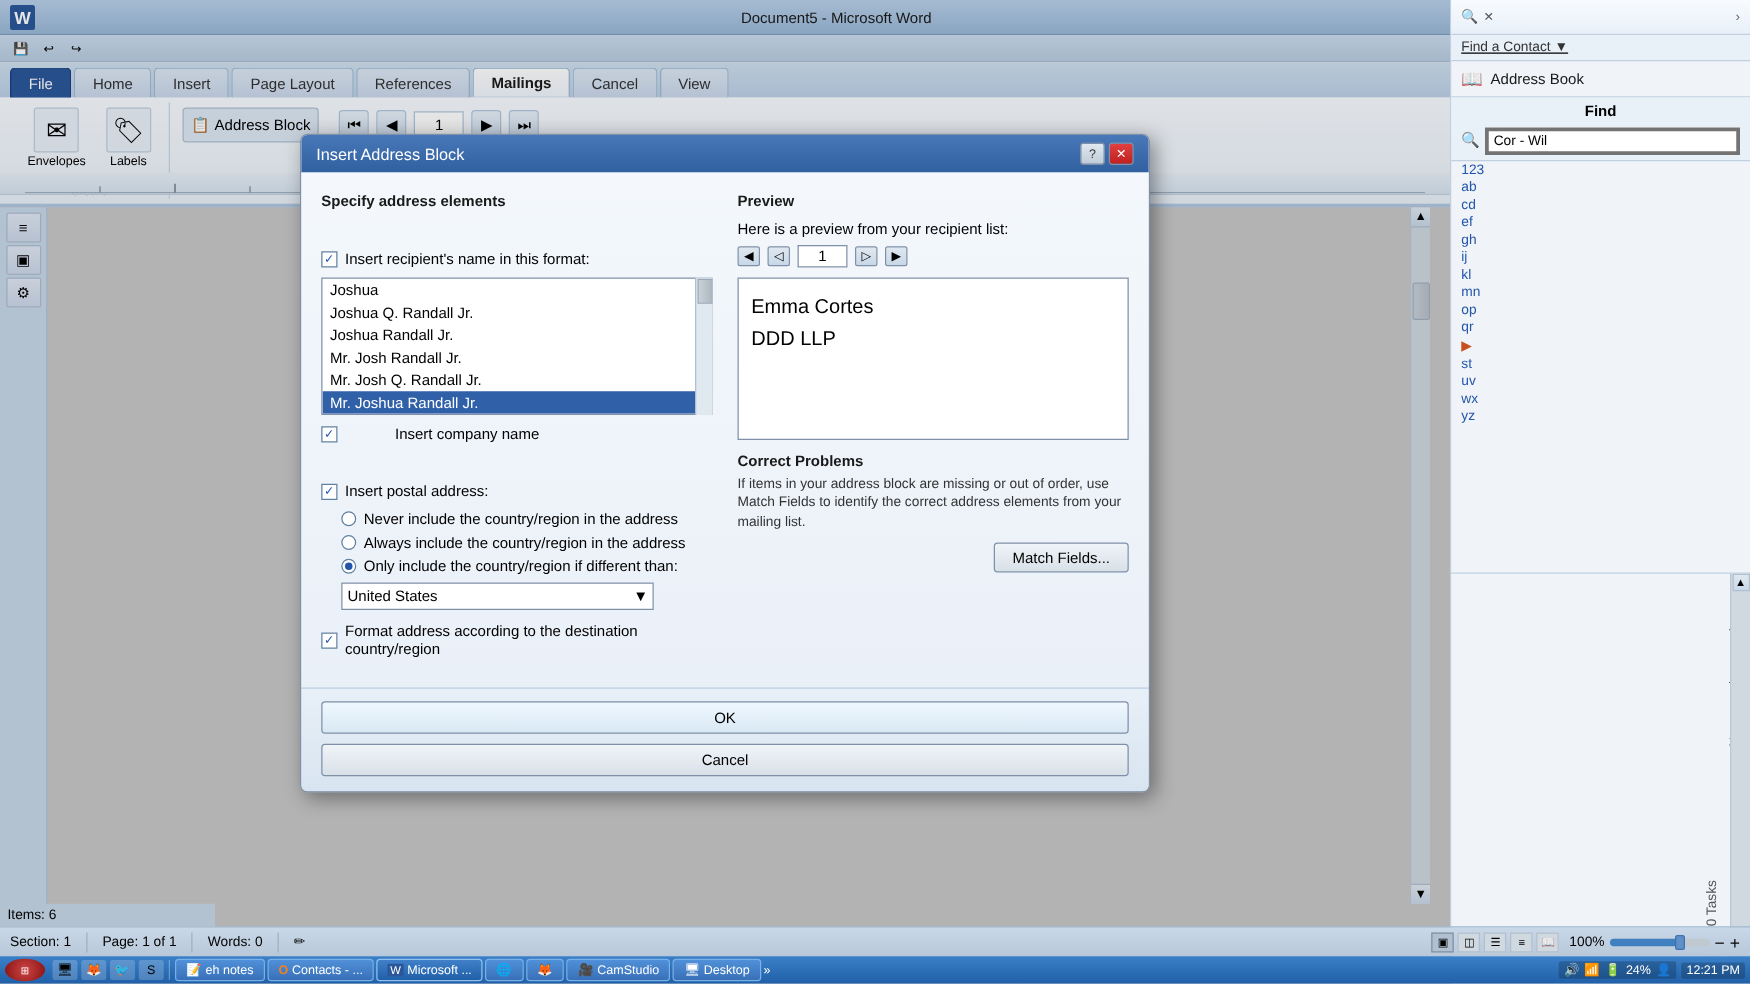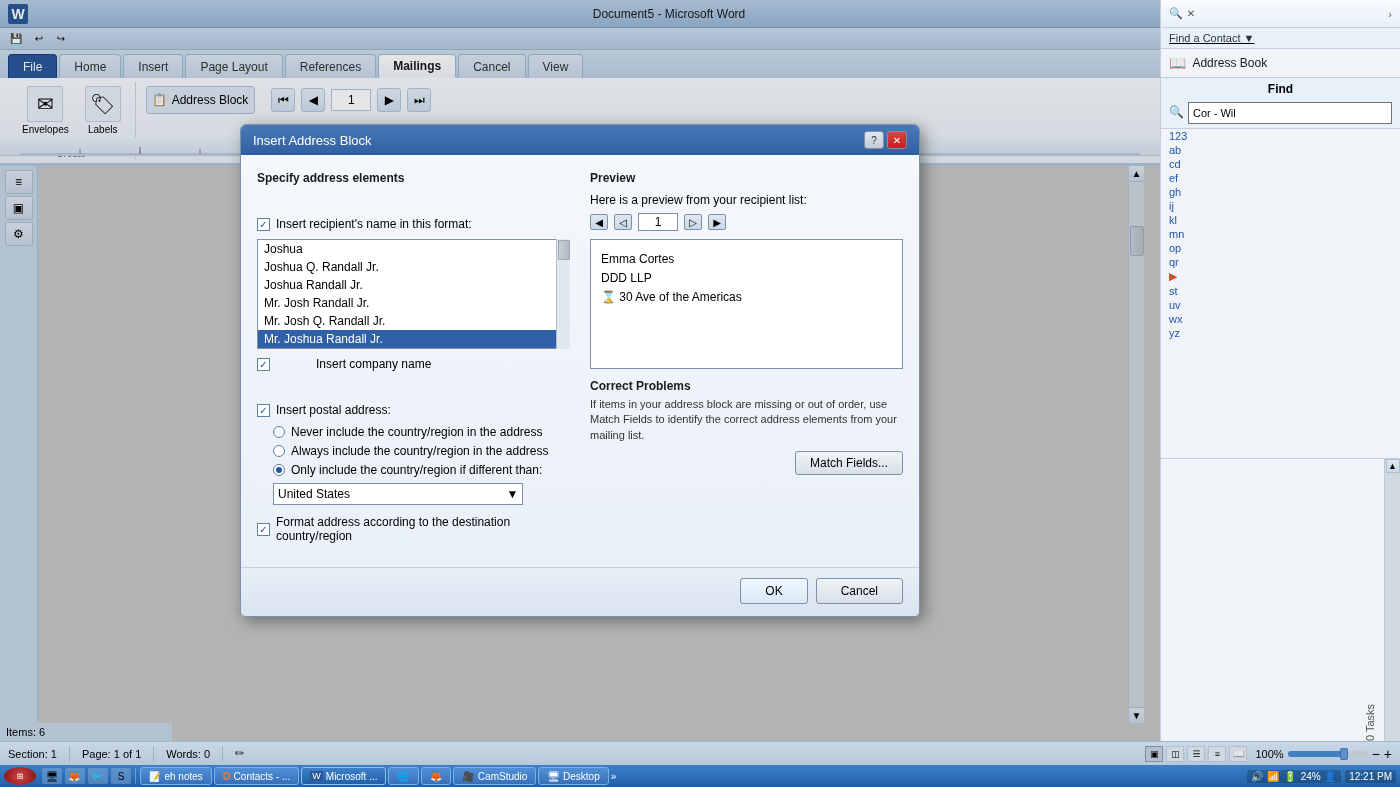--- a/index.html
+++ b/index.html
@@ -259,21 +259,21 @@
     .find-section {
       padding: 4px 8px;
       border-bottom: 1px solid #c0d0e0;
       font-size: 11px;
       text-align: center;
       background: #e8f0f8;
     }
     .find-input {
       width: 100%;
       height: 22px;
-      border: 1px solid #737373;
+      border: 3px solid #737373;
       padding: 0 4px;
       font-size: 11px;
       background: white;
       margin-top: 3px;
     }
     .alpha-list {
       display: flex;
       flex-direction: column;
       gap: 0;
       flex: 1;
@@ -601,20 +601,21 @@
       font-size: 12px;
       cursor: pointer;
     }
     .dialog-footer {
       display: flex;
       justify-content: flex-end;
       gap: 8px;
       padding: 10px 16px 12px;
       background: linear-gradient(to bottom, #e8f0f8, #d8e4f0);
       border-top: 1px solid #c0d0e0;
+      flex-direction: column;
     }
     .footer-btn {
       padding: 5px 24px;
       border: 1px solid #8090a8;
       border-radius: 3px;
       font-size: 12px;
       cursor: pointer;
     }
     .footer-btn.ok {
       background: linear-gradient(to bottom, #f0f8ff, #d8e8f4);
@@ -953,24 +954,23 @@
 
         <div class="preview-nav">
           <div class="preview-nav-btn">◀</div>
           <div class="preview-nav-btn">◁</div>
           <input class="preview-input" value="1" style="">
           <div class="preview-nav-btn">▷</div>
           <div class="preview-nav-btn">▶</div>
         </div>
 
         <div class="preview-box">
-          <div style="font-size:12px;line-height:1.6;">
+          <div style="font-size:16px;line-height:1.6;">
             <div>Emma Cortes</div>
             <div>DDD LLP</div>
-            <div>⌛ 30 Ave of the Americas</div>
           </div>
         </div>
 
         <div class="correct-section">
           <div class="correct-title">Correct Problems</div>
           <div class="correct-text">If items in your address block are missing or out of order, use Match Fields to identify the correct address elements from your mailing list.</div>
           <div style="text-align:right;">
             <button class="match-fields-btn">Match Fields...</button>
           </div>
         </div>

